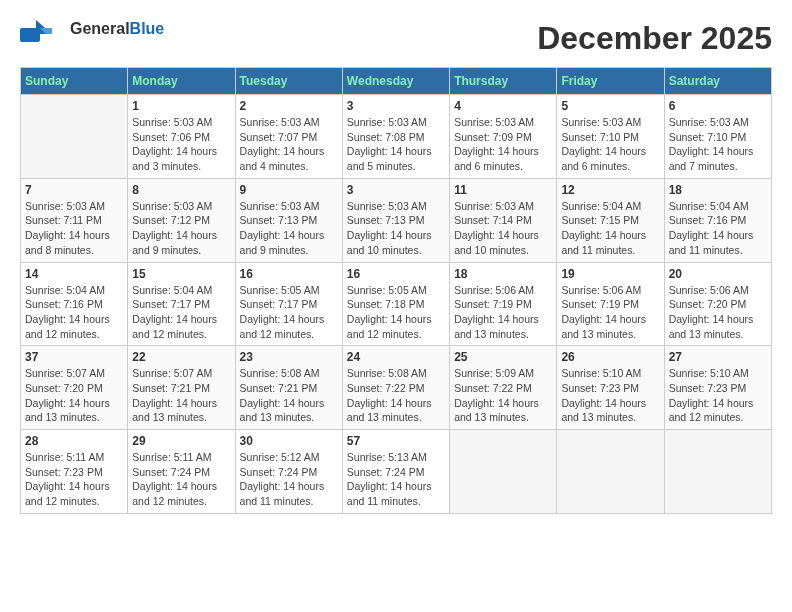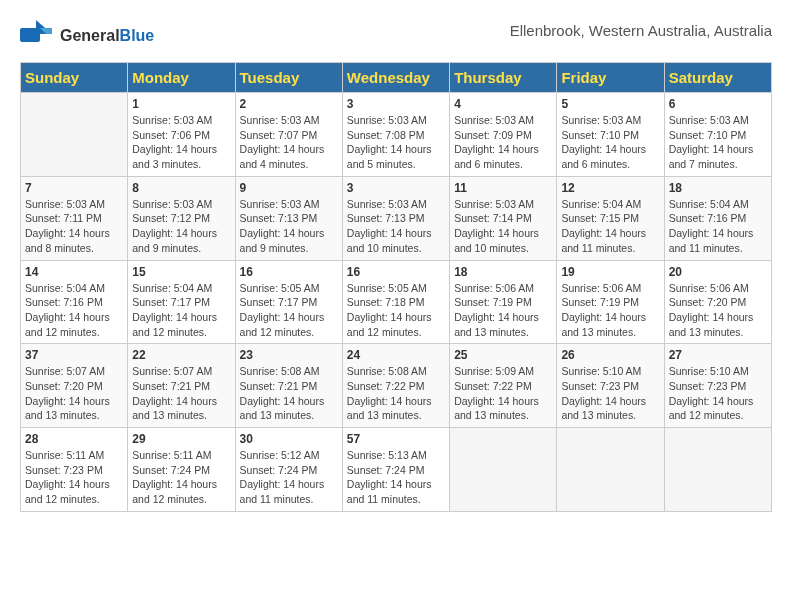--- a/index.html
+++ b/index.html
@@ -16,22 +16,21 @@
       justify-content: space-between;
       margin-bottom: 10px;
     }
     .logo {
       display: flex;
       flex-direction: column;
       align-items: flex-start;
     }
     .logo-row {
       display: flex;
-      align-items: center;
-      gap: 4px;
+      gap: 14px;
     }
     .title-block {
       text-align: right;
     }
     .main-title {
       font-size: 32px;
       font-weight: bold;
       color: #333;
     }
     .subtitle {
@@ -39,24 +38,24 @@
       color: #555;
       margin-top: 2px;
     }
     table {
       width: 100%;
       border-collapse: collapse;
       font-size: 11px;
     }
     thead tr th {
       background-color: #2e6da4;
-      color: #fde047;
+      color: #86efac;
       padding: 6px 4px;
       text-align: left;
-      font-size: 15px;
+      font-size: 12px;
       font-weight: bold;
       border: 1px solid #ccc;
     }
     tbody tr td {
       border: 1px solid #ccc;
       padding: 4px 4px;
       vertical-align: top;
       width: calc(100% / 7);
       min-height: 70px;
       background: #fff;
@@ -95,21 +94,21 @@
         </svg>
       </div>
       <div>
         <div style="line-height:1.1;">
           <span style="font-size:16px; font-weight:bold; color:#333;">General</span><span style="font-size:16px; font-weight:bold; color:#1a6bb5;">Blue</span>
         </div>
       </div>
     </div>
   </div>
   <div class="title-block">
-    <div class="subtitle">Ellenbrook, Western Australia, Australia</div>
+    <div class="main-title">December 2025</div>
   </div>
 </div>
 
 <table>
   <thead>
     <tr>
     <th>Sunday</th>
         <th>Monday</th>
         <th>Tuesday</th>
         <th>Wednesday</th>

